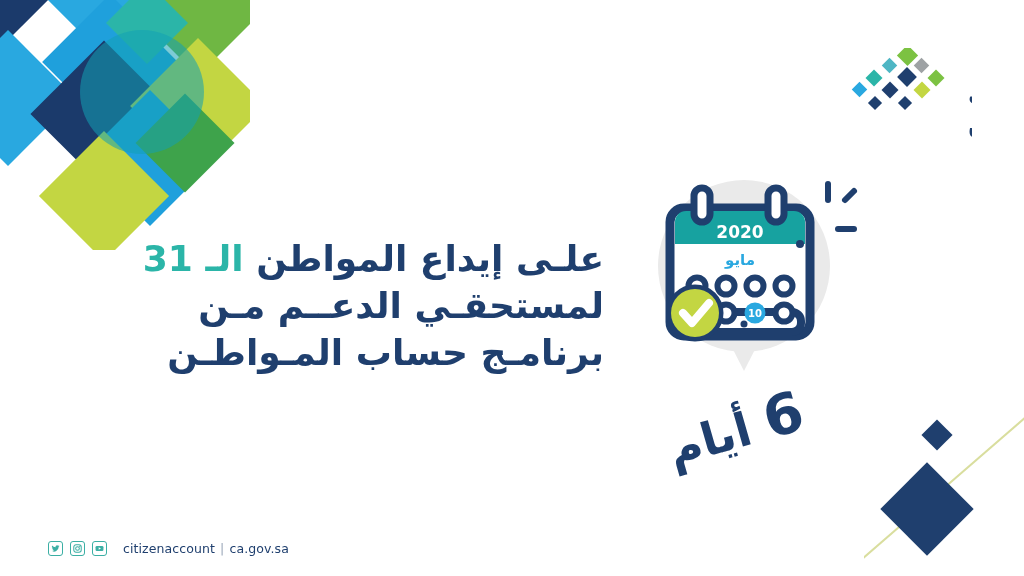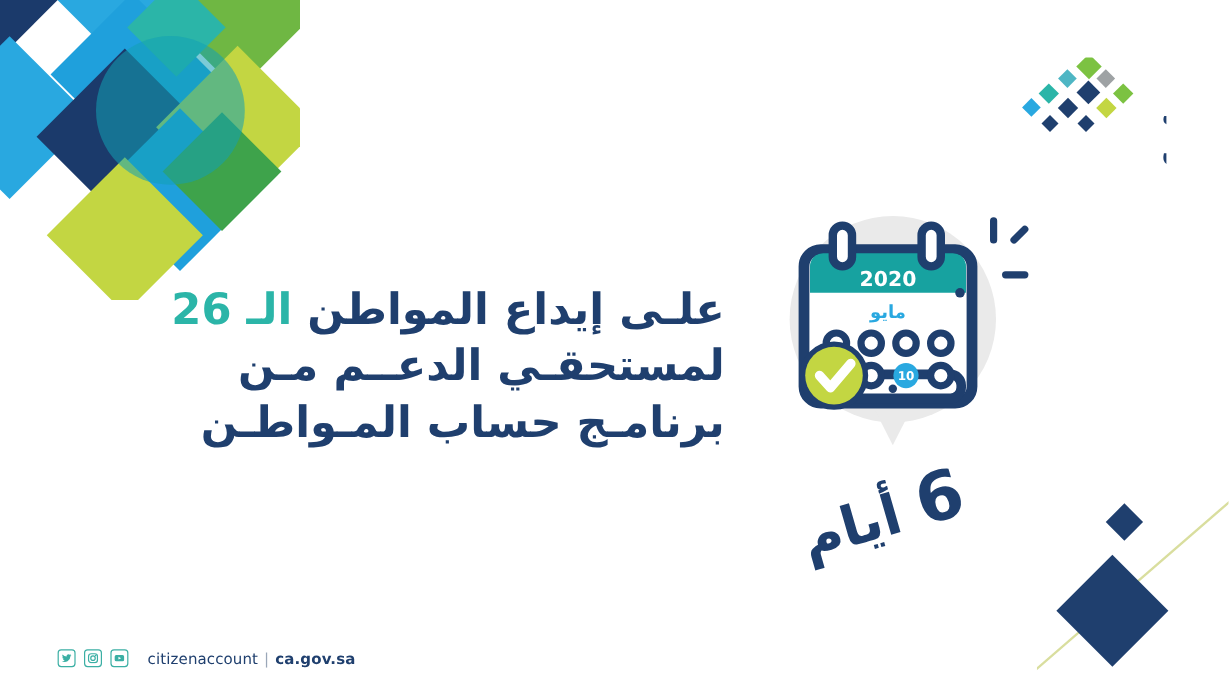--- a/index.html
+++ b/index.html
@@ -107,21 +107,21 @@
   }
   .soc svg{display:block;}
   .footer-text{
     margin-left:9px;
     font-size:12.5px;
     color:#1F3F6E;
     letter-spacing:.1px;
     white-space:nowrap;
   }
   .footer-sep{color:#9aa7b8;margin:0 5px;}
-  .footer-text b{font-weight:700;}
+  .footer-text b{font-weight:400;}
 </style>
 </head>
 <body>
 
 <div id="stage">
 
   <div class="mosaic">
     <svg width="250" height="250" viewBox="0 0 250 250" xmlns="http://www.w3.org/2000/svg">
       <defs>
         <clipPath id="mclip">
@@ -184,21 +184,21 @@
         <rect x="48" y="50" width="10" height="10" transform="rotate(45 53 55)" fill="#1F3F6E"></rect>
         <rect x="78" y="50" width="10" height="10" transform="rotate(45 83 55)" fill="#1F3F6E"></rect>
       </g>
 
       <text x="146" y="56" text-anchor="end" direction="rtl" font-family="DejaVu Sans, Liberation Sans, sans-serif" font-size="25" font-weight="700" fill="#1F3F6E">حساب</text>
       <text x="146" y="84" text-anchor="end" direction="rtl" font-family="DejaVu Sans, Liberation Sans, sans-serif" font-size="25" font-weight="700" fill="#1F3F6E">المواطن</text>
     </svg>
   </div>
 
   <div class="headline">
-    <span class="hl-line"><span>علـى إيداع المواطن </span><span class="teal">الـ 26</span></span>
+    <span class="hl-line"><span>علـى إيداع المواطن </span><span class="teal">الـ 31</span></span>
     <span class="hl-line">لمستحقـي الدعــم مـن</span>
     <span class="hl-line">برنامـج حساب المـواطـن</span>
   </div>
 
   <div class="calendar-art">
     <svg width="230" height="215" viewBox="0 0 230 215" xmlns="http://www.w3.org/2000/svg">
 
       <g>
         <circle cx="112" cy="100" r="86" fill="#EAEAEA"></circle>
         <path d="M88 158 L136 158 L112 205 Z" fill="#EAEAEA"></path>

